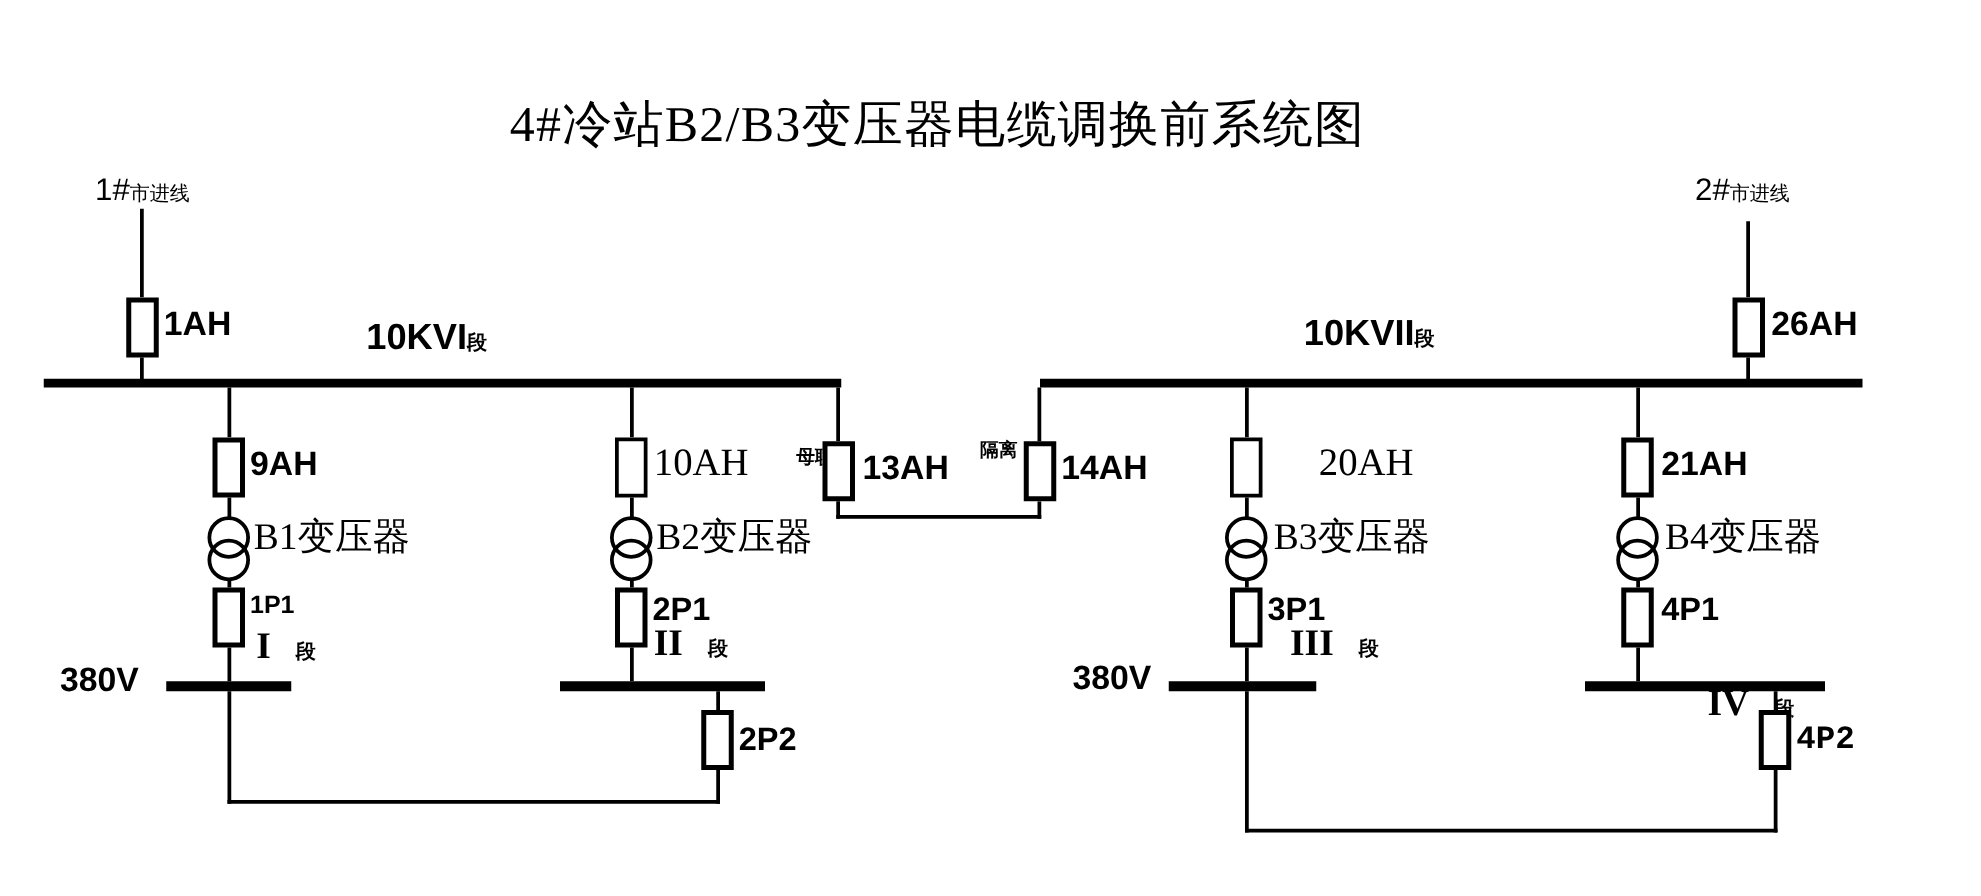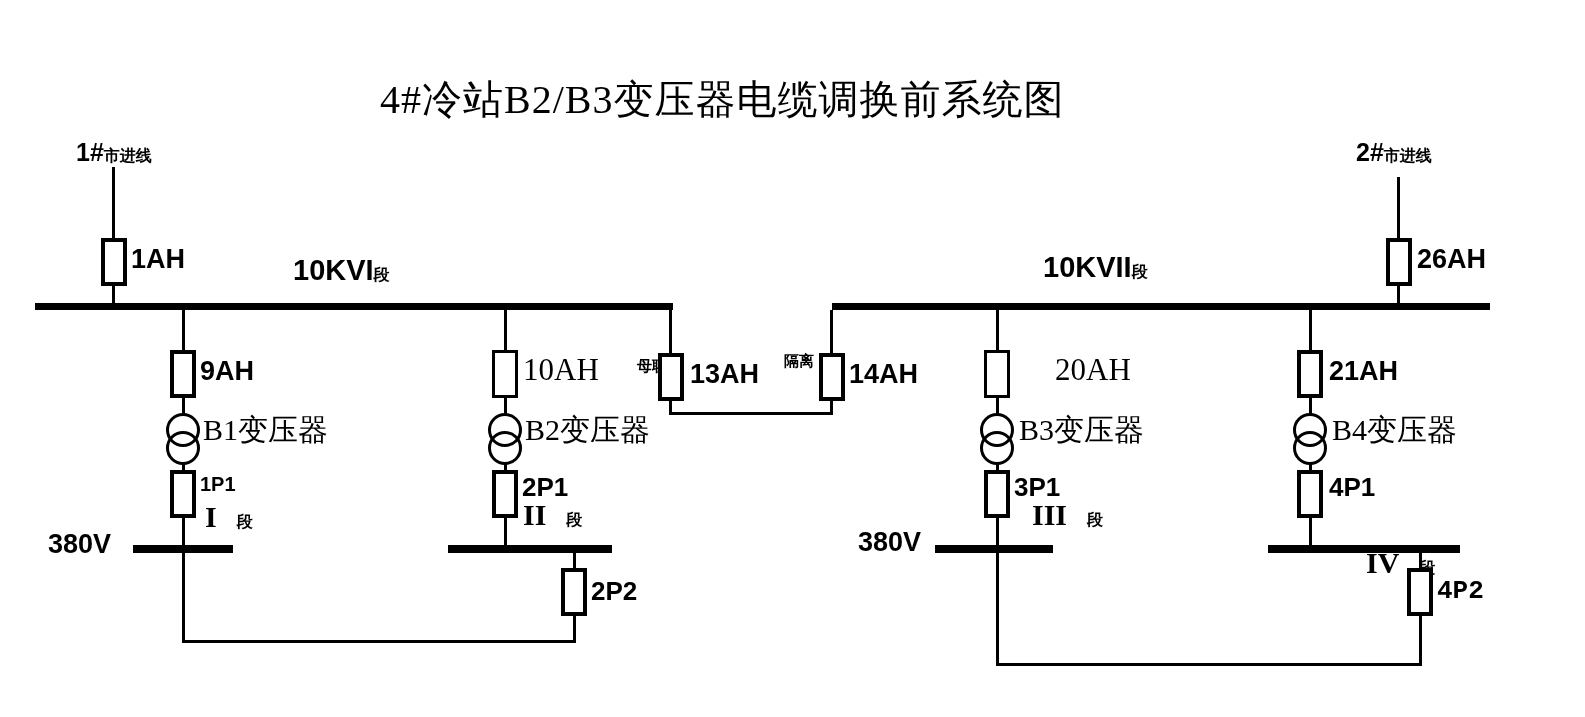--- a/index.html
+++ b/index.html
@@ -9,23 +9,23 @@
   .hline{position:absolute;height:3px;background:#000;}
   .busbar{position:absolute;height:7px;background:#000;}
   .lvbus{position:absolute;height:8px;background:#000;}
   .brk{position:absolute;width:18px;height:40px;border:4px solid #000;background:#fff;}
   .brk.thin{border-width:3px;width:20px;height:42px;}
   .circ{position:absolute;width:28px;height:28px;border:3px solid #000;border-radius:50%;background:transparent;}
   .lbl{position:absolute;white-space:nowrap;line-height:1;}
   .bold-lbl{font-weight:bold;font-size:27px;font-family:"Liberation Sans",sans-serif;}
   .serif-lbl{font-weight:normal;font-size:31px;font-family:"Liberation Serif",serif;}
   .xfmr-lbl{font-weight:normal;font-size:30px;font-family:"Liberation Serif",serif;}
-  .title{position:absolute;left:380px;top:80px;width:740px;text-align:left;
+  .title{position:absolute;left:380px;top:80px;width:740px;text-align:center;
          font-family:"Liberation Serif",serif;font-size:40px;font-weight:normal;letter-spacing:1px;}
-  .in-lbl{font-weight:bold;}
+  .in-lbl{font-weight:normal;}
   .in-lbl .big{font-size:25px;}
   .in-lbl .small{font-size:16px;}
   .buslbl{font-weight:bold;font-size:29px;}
   .buslbl .suffix{font-size:16px;}
   .sec{position:absolute;display:flex;align-items:baseline;gap:20px;}
   .sec .num{font-family:"Liberation Serif",serif;font-weight:bold;font-size:30px;line-height:1;}
   .sec .suffix{font-weight:bold;font-size:16px;line-height:1;}
   .vtag{position:absolute;width:17px;font-weight:bold;font-size:15px;line-height:1.5;
         word-break:break-all;text-align:center;}
 </style>

